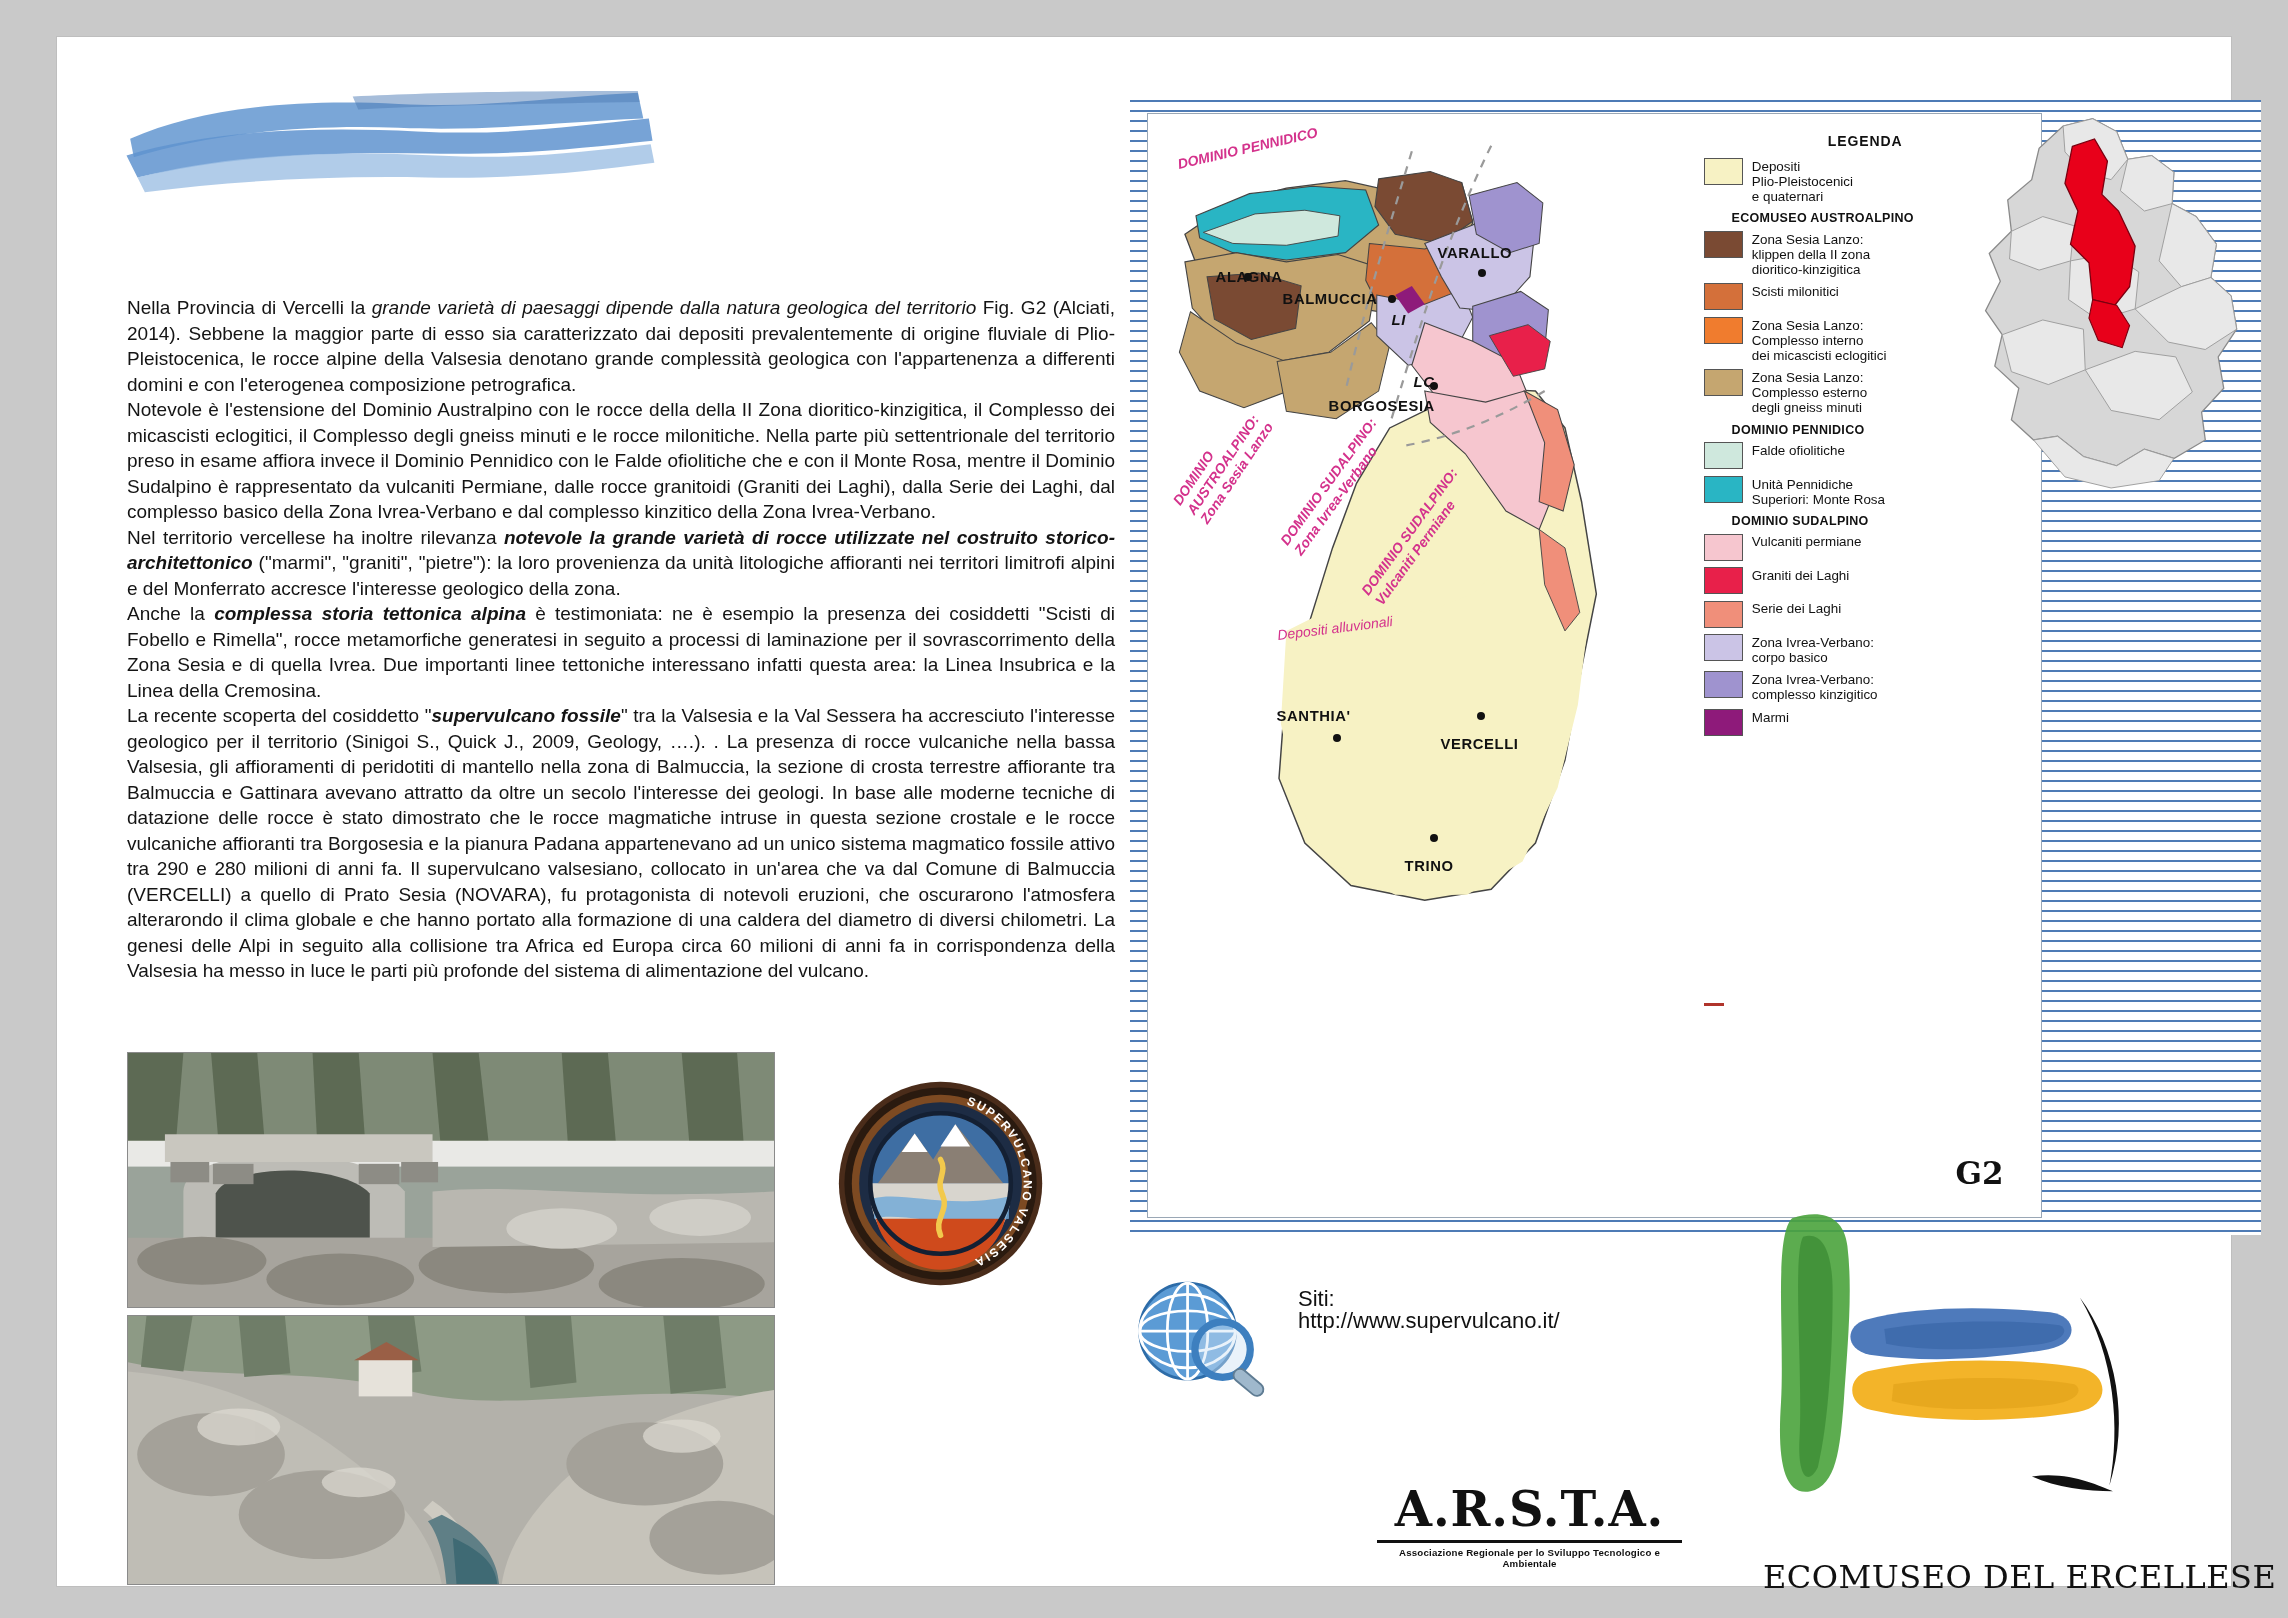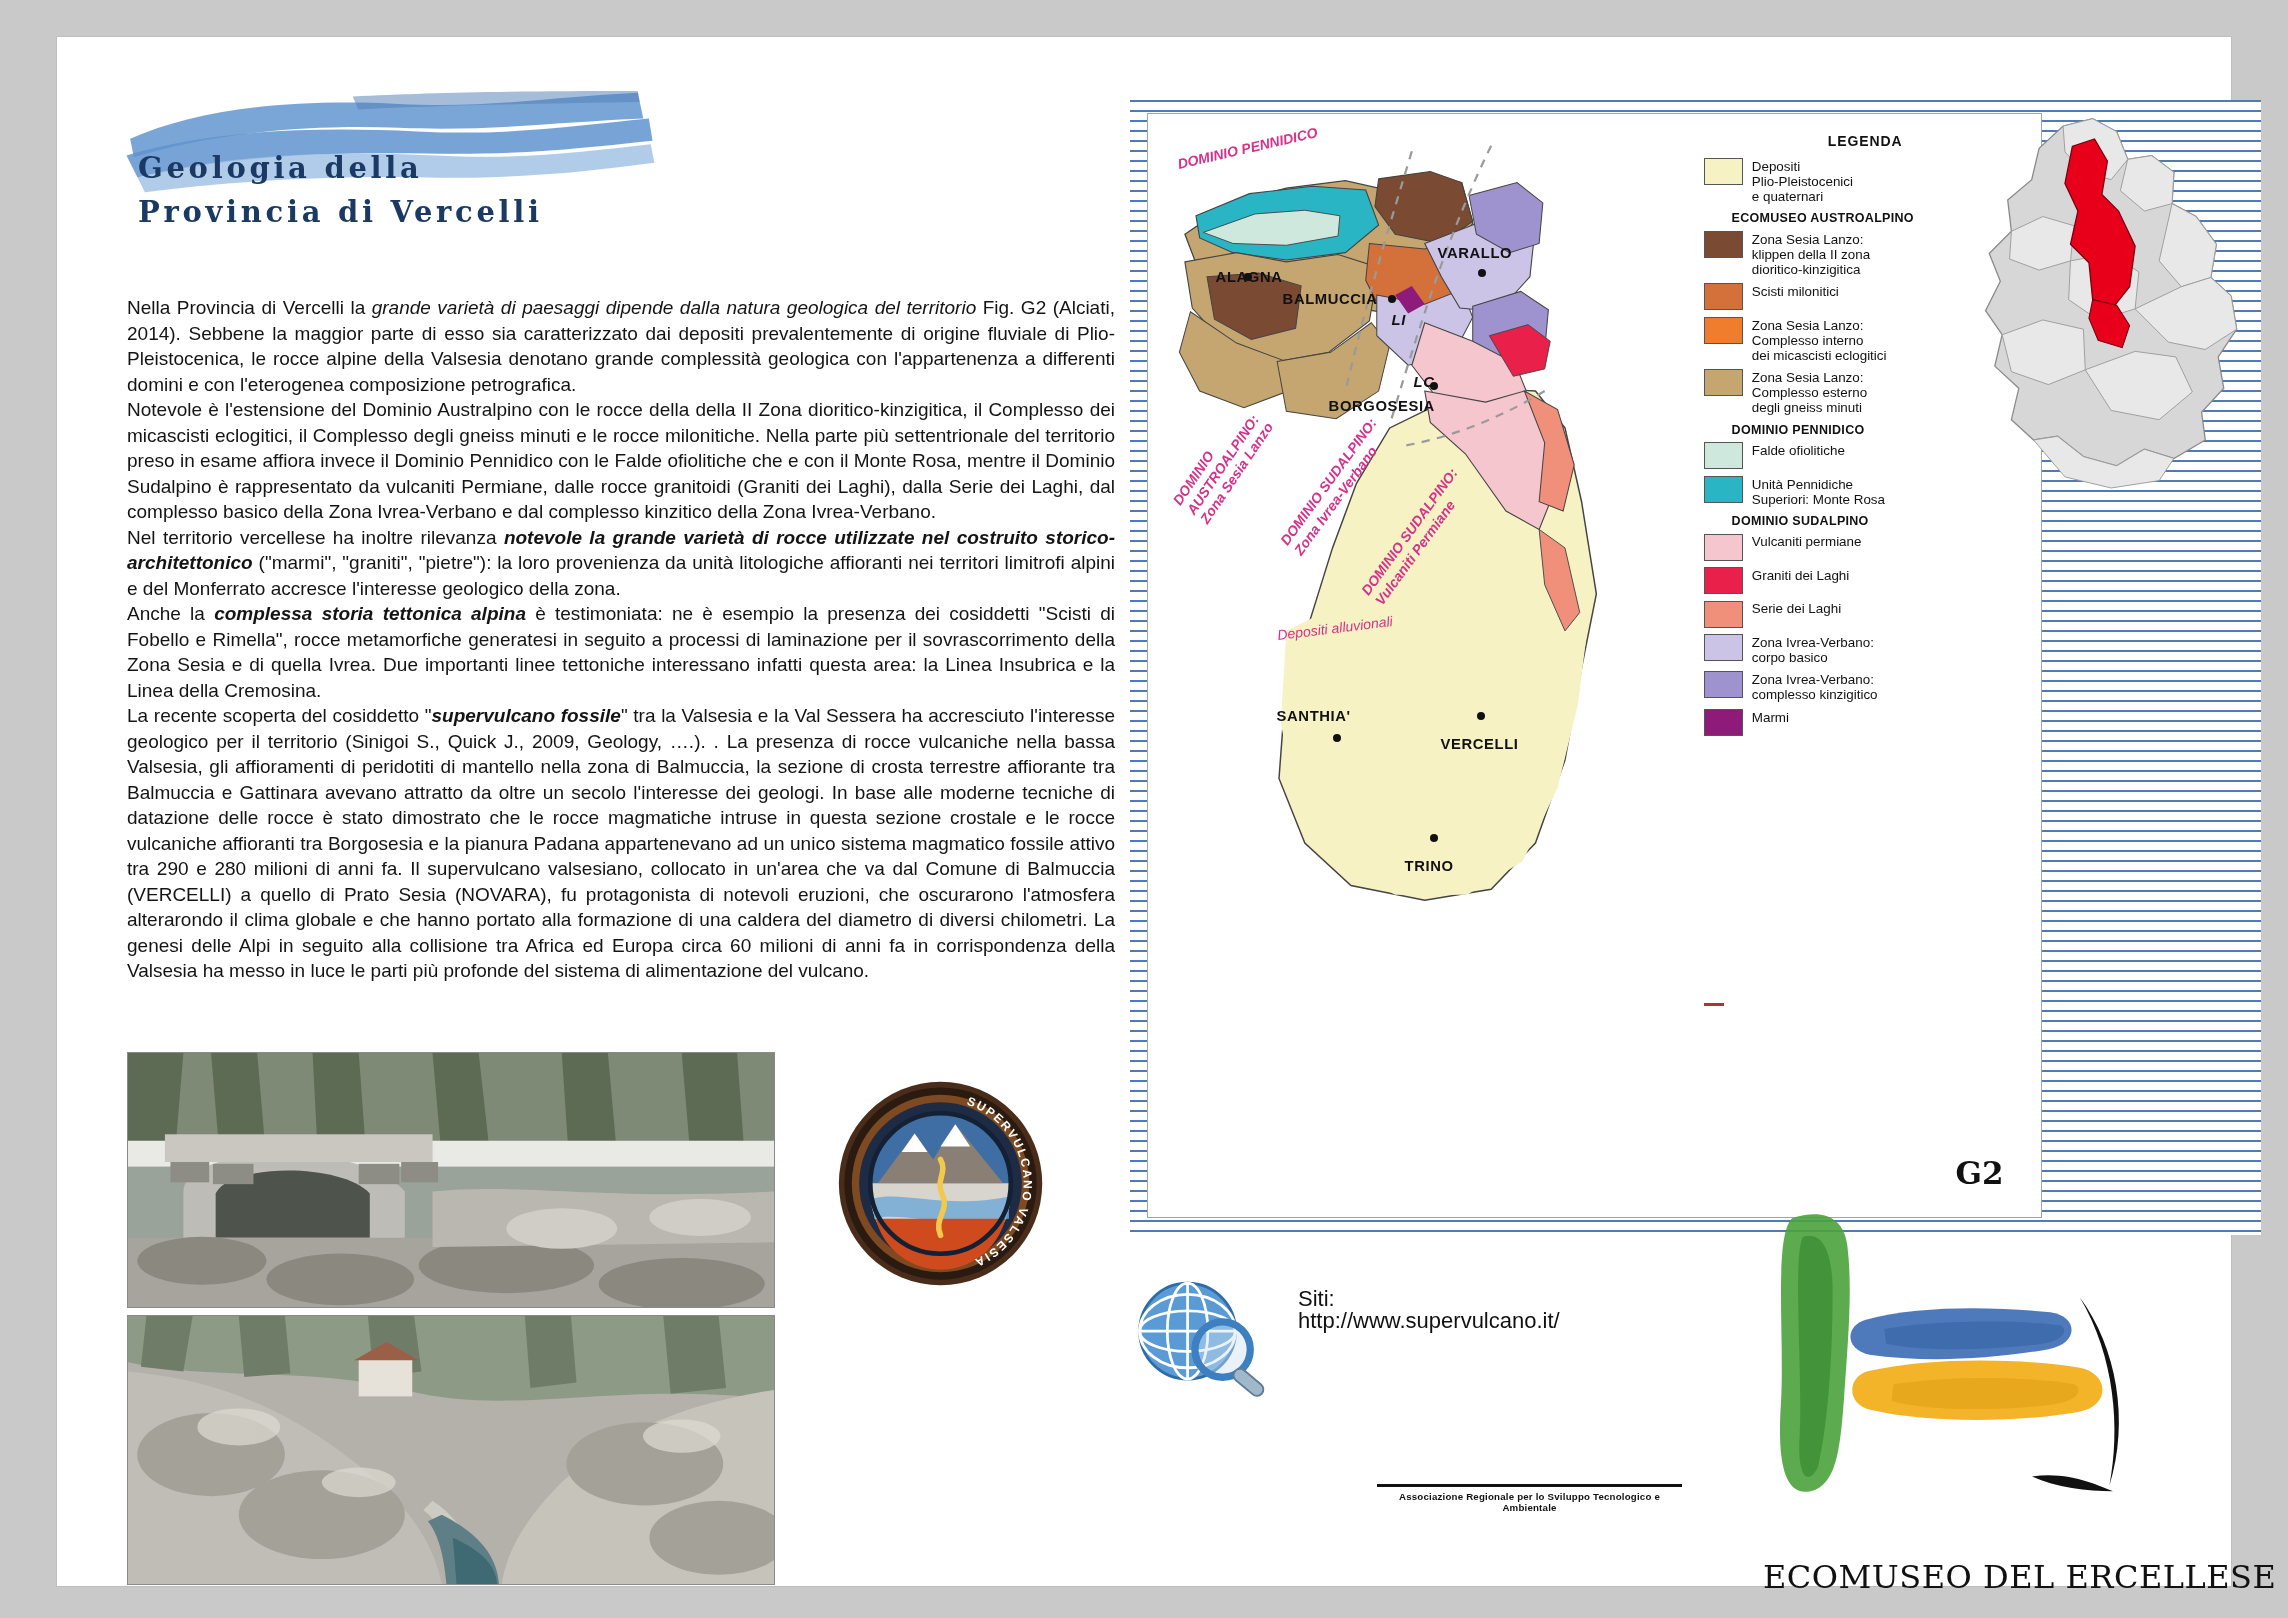--- a/index.html
+++ b/index.html
@@ -123,24 +123,20 @@
       <g fill="#5f93cf" opacity="0.85">
         <path d="M4,70 C90,44 200,38 320,44 C420,49 490,38 572,30 L576,54 C500,62 430,70 330,68 C210,66 110,72 16,94 Z"></path>
       </g>
       <g fill="#9dbfe4" opacity="0.8">
         <path d="M16,94 C110,70 220,64 340,70 C440,75 500,66 574,58 L578,78 C500,88 430,96 330,94 C220,92 120,98 24,110 Z"></path>
       </g>
       <g fill="#4e7bb5" opacity="0.5">
         <path d="M250,6 C330,2 420,0 560,0 L562,12 C430,14 340,16 256,20 Z"></path>
       </g>
     </svg>
-  </div>
-  <div class="title-text">
-    <span>Geologia della</span>
-    <span>Provincia di Vercelli</span>
   </div>
 
   <div class="article">
     <p>Nella Provincia di Vercelli la <i>grande varietà di paesaggi dipende dalla natura geologica del territorio</i> Fig. G2 (Alciati, 2014). Sebbene la maggior parte di esso sia caratterizzato dai  depositi prevalentemente di origine fluviale di Plio-Pleistocenica, le rocce alpine della Valsesia denotano grande complessità geologica con l'appartenenza a differenti  domini e con l'eterogenea composizione petrografica.</p>
     <p>Notevole è l'estensione del Dominio Australpino con le rocce della della II Zona dioritico-kinzigitica, il Complesso dei micascisti eclogitici, il Complesso degli gneiss minuti e le rocce milonitiche. Nella parte più settentrionale del territorio preso in esame affiora invece il Dominio Pennidico con le Falde ofiolitiche che e con il Monte Rosa, mentre il Dominio Sudalpino è rappresentato da vulcaniti Permiane, dalle rocce granitoidi (Graniti dei Laghi), dalla Serie dei Laghi, dal complesso basico della Zona Ivrea-Verbano e dal complesso kinzitico della Zona Ivrea-Verbano.</p>
     <p>Nel territorio vercellese ha inoltre rilevanza <b><i>notevole la grande varietà di rocce utilizzate nel costruito storico-architettonico</i></b> ("marmi", "graniti", "pietre"): la loro provenienza da unità litologiche affioranti nei territori limitrofi alpini e  del Monferrato accresce l'interesse geologico della zona.</p>
     <p>Anche la <b><i>complessa storia tettonica alpina</i></b> è testimoniata: ne è esempio la presenza dei cosiddetti "Scisti di Fobello e Rimella",  rocce metamorfiche generatesi in seguito a processi di laminazione per il sovrascorrimento della Zona Sesia e di quella Ivrea. Due importanti linee tettoniche interessano infatti questa area: la Linea Insubrica e la Linea della Cremosina.</p>
     <p>La recente scoperta del cosiddetto "<b><i>supervulcano fossile</i></b>" tra la Valsesia e la Val Sessera ha accresciuto l'interesse geologico per il territorio (Sinigoi S., Quick J., 2009, Geology, ….). . La presenza di rocce vulcaniche nella bassa Valsesia, gli affioramenti di peridotiti di mantello nella zona di Balmuccia, la sezione di crosta terrestre affiorante tra Balmuccia e Gattinara avevano attratto da oltre un secolo l'interesse dei geologi. In base alle moderne tecniche di datazione delle rocce è stato dimostrato che le rocce magmatiche intruse in questa sezione crostale e le rocce vulcaniche affioranti tra Borgosesia e la pianura Padana appartenevano ad un unico sistema magmatico fossile attivo tra 290 e 280 milioni di anni fa. Il supervulcano valsesiano, collocato in un'area che va dal Comune di Balmuccia (VERCELLI) a quello di Prato Sesia (NOVARA), fu protagonista di notevoli eruzioni, che oscurarono l'atmosfera alterarondo il clima globale e che hanno portato alla formazione di una caldera del diametro di diversi chilometri.  La genesi delle Alpi in seguito alla collisione tra Africa ed Europa circa 60 milioni di anni fa in corrispondenza della Valsesia ha messo in luce le parti più profonde del sistema di alimentazione del vulcano.</p>
   </div>
 
@@ -409,20 +405,21 @@
       <circle cx="108" cy="82" r="26" fill="#cfe3f5" opacity=".45"></circle>
       <rect x="126" y="100" width="38" height="14" rx="7" transform="rotate(40 126 100)" fill="#9fb8cc" stroke="#5f7c93" stroke-width="2"></rect>
     </svg>
   </div>
   <div class="web-block">
     <div>Siti:</div>
     <div>http://www.supervulcano.it/</div>
   </div>
 
   <div class="arsta">
+    <div class="arsta-title">A.R.S.T.A.</div>
     <div class="arsta-rule"></div>
     <div class="arsta-sub">Associazione Regionale per lo Sviluppo Tecnologico e Ambientale</div>
   </div>
 
   <div class="ecomuseo">
     <svg width="480" height="369" viewBox="0 0 520 400">
       <g fill="#4aa33c" opacity=".9">
         <path d="M40,10 C70,0 96,6 100,40 C106,90 100,150 96,210 C92,260 88,300 60,306 C30,312 24,270 28,210 C32,140 20,30 40,10 Z"></path>
       </g>
       <g fill="#2f7f2a" opacity=".55">

